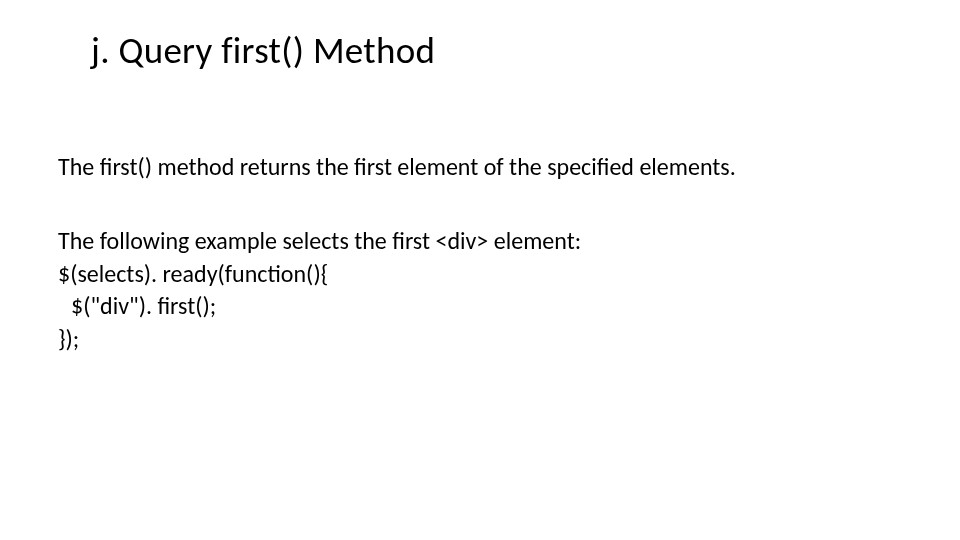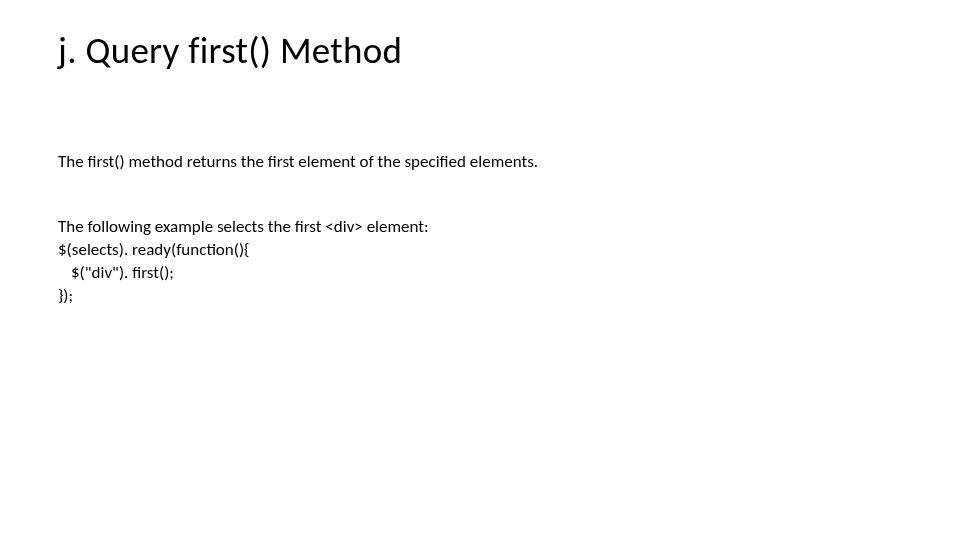--- a/index.html
+++ b/index.html
@@ -13,23 +13,24 @@
       background: #ffffff;
       font-family: Calibri, "Segoe UI", Arial, sans-serif;
       color: #000000;
       padding: 28px 58px;
     }
     .title {
       font-size: 37px;
       font-weight: 400;
       letter-spacing: 0.3px;
       margin-bottom: 78px;
+      margin-left: 33px;
     }
     .body-text {
-      font-size: 17px;
+      font-size: 24px;
       line-height: 1.35;
       font-weight: 400;
     }
     .paragraph-1 {
       margin-bottom: 42px;
     }
     .code-line-indent {
       padding-left: 13px;
     }
   </style>

